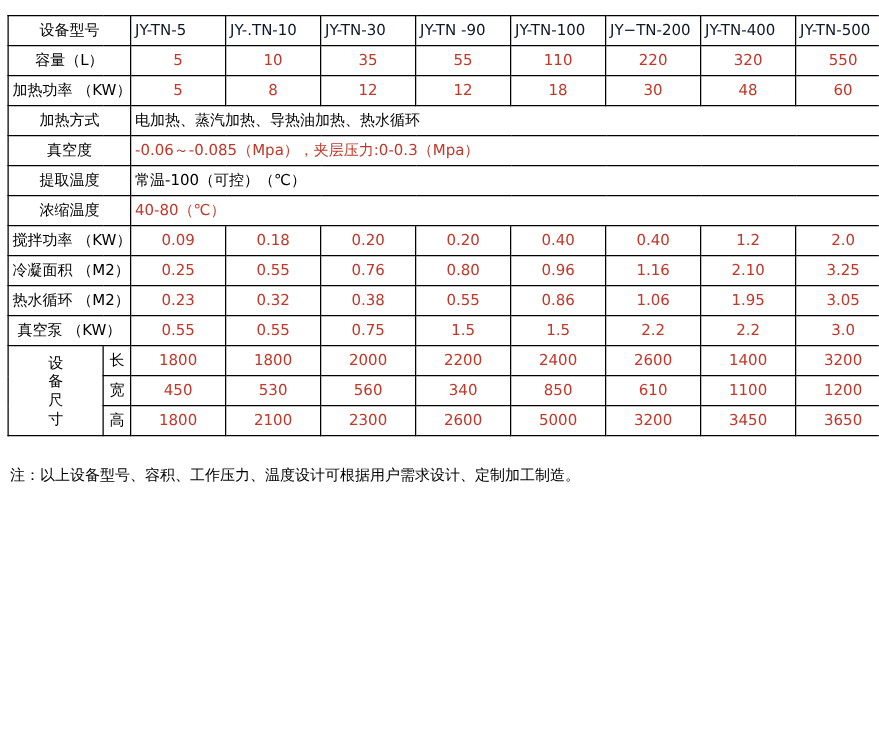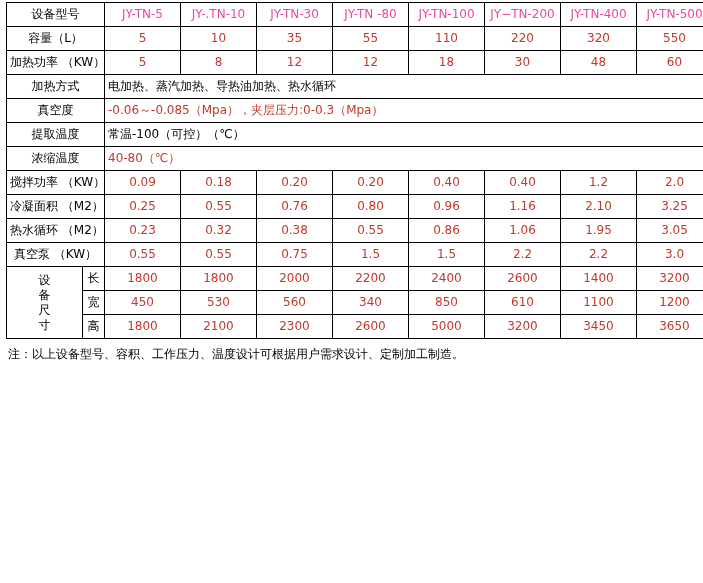--- a/index.html
+++ b/index.html
@@ -8,21 +8,21 @@
     background: #ffffff;
   }
   body {
     width: 703px;
     height: 583px;
     font-family: "DejaVu Sans", "Liberation Sans", sans-serif;
     color: #000000;
     overflow: hidden;
   }
   .sheet {
-    padding: 2px 6px 0 6px;
+    padding: 12px 6px 0 6px;
     box-sizing: border-box;
   }
   table.spec {
     border-collapse: collapse;
     table-layout: fixed;
     width: 691px;
     border: 1px solid #000000;
   }
   table.spec td {
     border: 1px solid #000000;
@@ -34,22 +34,22 @@
   .label {
     text-align: center;
     white-space: nowrap;
     color: #000000;
   }
   .num {
     text-align: center;
     color: #c0392b;
   }
   .hdr {
-    text-align: center;
-    color: #ec4899;
+    text-align: left;
+    color: #0f172a;
     font-size: 12px;
   }
   .txt {
     text-align: left;
     padding-left: 8px;
     color: #c0392b;
     font-size: 12px;
   }
   .txt-black {
     text-align: left;
@@ -65,26 +65,25 @@
     line-height: 1.35;
     color: #000000;
   }
   .vert span {
     display: block;
   }
   .two-line {
     line-height: 1.3;
   }
   .note {
-    margin-top: 8px;
+    margin-top: 23px;
     font-size: 12px;
     color: #000000;
     padding-left: 2px;
     line-height: 1.4;
-    font-family: Liberation Mono, monospace;
   }
   .col-label { width: 76px; }
   .col-data { width: 76px; }
 </style>
 </head>
 <body>
 
 <div class="sheet">
   <table class="spec">
     <colgroup>
@@ -99,21 +98,21 @@
         <col class="col-data">
         <col class="col-data">
     </colgroup>
 
     <tbody>
         <tr>
       <td class="label" colspan="2">设备型号</td>
       <td class="hdr">JY-TN-5</td>
       <td class="hdr">JY-.TN-10</td>
       <td class="hdr">JY-TN-30</td>
-      <td class="hdr">JY-TN -80</td>
+      <td class="hdr">JY-TN -90</td>
       <td class="hdr">JY-TN-100</td>
       <td class="hdr">JY−TN-200</td>
       <td class="hdr">JY-TN-400</td>
       <td class="hdr">JY-TN-500</td>
     </tr>
 
     <tr>
       <td class="label" colspan="2">容量（L）</td>
       <td class="num">5</td>
       <td class="num">10</td>

